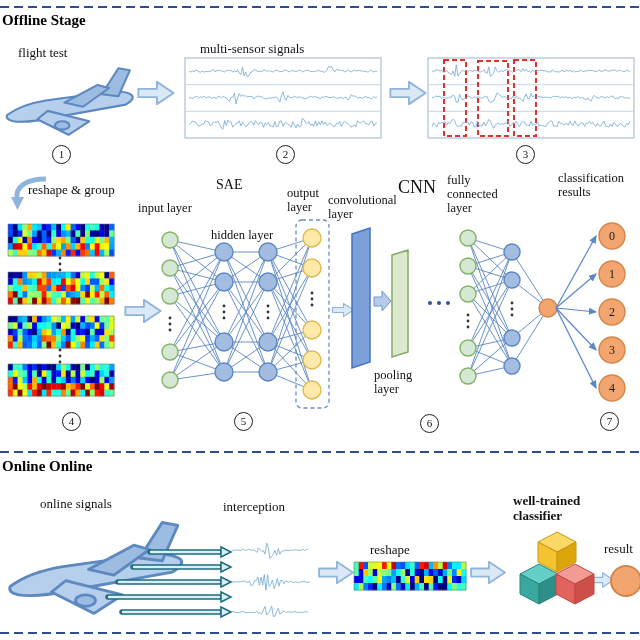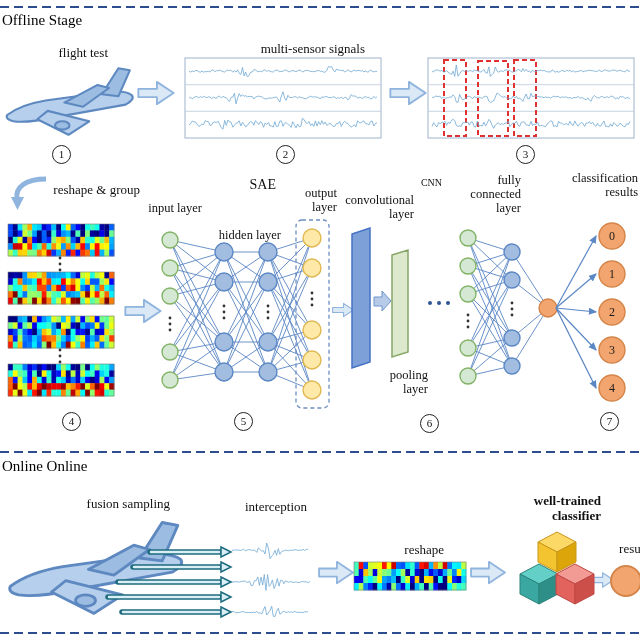--- a/index.html
+++ b/index.html
@@ -1,20 +1,20 @@
 <!DOCTYPE html>
 <html style="--dashed_border: #2e4d8f; --block_arrow_fill: #dbe8f6; --block_arrow_stroke: #8fb4dd; --plane_body: #b5cfec; --plane_dark: #9cbce2; --plane_stroke: #5d88c0; --signal: #6fa8d4; --red_box: #e03131; --edge: #5b87c5; --input_node: #d5e8d4; --input_stroke: #82b366; --hidden_node: #a3bde0; --hidden_stroke: #5b87c5; --output_node: #ffe9a8; --output_stroke: #dfb84f; --conv_layer: #7da0d8; --pool_layer: #dce9cc; --result_node: #f2a56f; --result_stroke: #d4854a; --exhaust_dark: #1d6b7e; --exhaust_light: #daeef6;"><head>
 <meta charset="utf-8">
 <style>
   html,body{margin:0;padding:0;background:#fff;}
   #canvas{position:relative;width:640px;height:640px;background:#fff;overflow:hidden;
           font-family:"Liberation Serif",serif;color:#111;}
   #gfx{position:absolute;left:0;top:0;}
-  .lbl{position:absolute;text-align:right;font-size:13px;line-height:1.12;color:#111;}
-  .stage-title{position:absolute;font-size:15px;font-weight:normal;color:#000;}
+  .lbl{position:absolute;text-align:left;font-size:13px;line-height:1.12;color:#111;}
+  .stage-title{position:absolute;font-size:15px;font-weight:bold;color:#000;}
   .badge{position:absolute;width:17px;height:17px;border:1.2px solid #222;border-radius:50%;
          background:#fff;font-size:11px;line-height:16px;text-align:center;}
   .small{font-size:12.5px;}
   
   .stage-border{stroke:var(--dashed_border,#2e4d8f);stroke-width:2;stroke-dasharray:9 5;fill:none;}
   .block-arrow{fill:var(--block_arrow_fill,#dbe8f6);stroke:var(--block_arrow_stroke,#8fb4dd);stroke-width:2;stroke-linejoin:round;}
   .plane-body{fill:var(--plane_body,#b5cfec);stroke:var(--plane_stroke,#5d88c0);stroke-width:2;stroke-linejoin:round;}
   .plane-dark{fill:var(--plane_dark,#9cbce2);stroke:var(--plane_stroke,#5d88c0);stroke-width:2;stroke-linejoin:round;}
   .panel{fill:#fff;stroke:#9db4cc;stroke-width:1;}
   .panel-sep{stroke:#b9c9da;stroke-width:0.8;}
@@ -844,34 +844,34 @@
 
   <div class="lbl" style="left:18px;top:46px;width:90px;">flight test</div>
   <div class="lbl" style="left:200px;top:42px;width:165px;">multi-sensor signals</div>
   <div class="lbl" style="left:28px;top:183px;width:112px;">reshape &amp; group</div>
 
   <div class="lbl" style="left:216px;top:177px;width:60px;font-size:14px;">SAE</div>
   <div class="lbl small" style="left:138px;top:201px;width:64px;font-family:Liberation Serif, serif;">input layer</div>
   <div class="lbl small" style="left:211px;top:228px;width:70px;">hidden layer</div>
   <div class="lbl small" style="left:287px;top:186px;width:50px;">output layer</div>
 
-  <div class="lbl" style="left:398px;top:177px;width:44px;font-size:10px;">CNN</div>
+  <div class="lbl" style="left:398px;top:177px;width:44px;font-size:18px;">CNN</div>
   <div class="lbl small" style="left:328px;top:193px;width:86px;">convolutional layer</div>
   <div class="lbl small" style="left:374px;top:368px;width:54px;">pooling layer</div>
 
   <div class="lbl small" style="left:558px;top:171px;width:80px;">classification results</div>
   <div class="lbl small" style="left:447px;top:173px;width:74px;">fully connected layer</div>
 
   <div class="badge" style="left:52px;top:145px;">1</div>
   <div class="badge" style="left:276px;top:145px;">2</div>
   <div class="badge" style="left:516px;top:145px;">3</div>
   <div class="badge" style="left:62px;top:412px;">4</div>
   <div class="badge" style="left:234px;top:412px;">5</div>
   <div class="badge" style="left:420px;top:414px;">6</div>
   <div class="badge" style="left:600px;top:412px;">7</div>
 
   <div class="stage-title" style="left:2px;top:458px;">Online Online</div>
-  <div class="lbl" style="left:40px;top:497px;width:130px;">fusion sampling</div>
+  <div class="lbl" style="left:40px;top:497px;width:130px;">online signals</div>
   <div class="lbl" style="left:223px;top:500px;width:84px;">interception</div>
   <div class="lbl" style="left:370px;top:543px;width:74px;">reshape</div>
   <div class="lbl" style="left:513px;top:494px;width:88px;font-weight:bold;">well-trained classifier</div>
   <div class="lbl" style="left:604px;top:542px;width:44px;">result</div>
 </div>
 
 </body></html>

